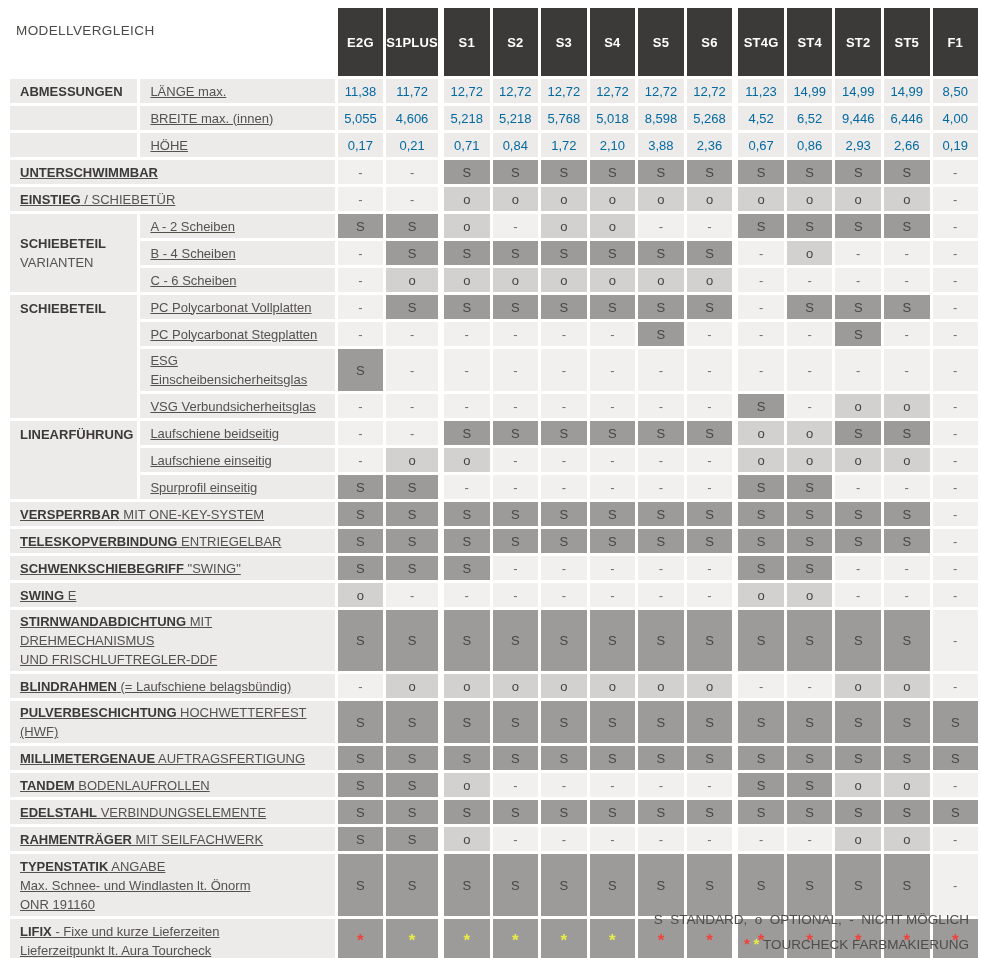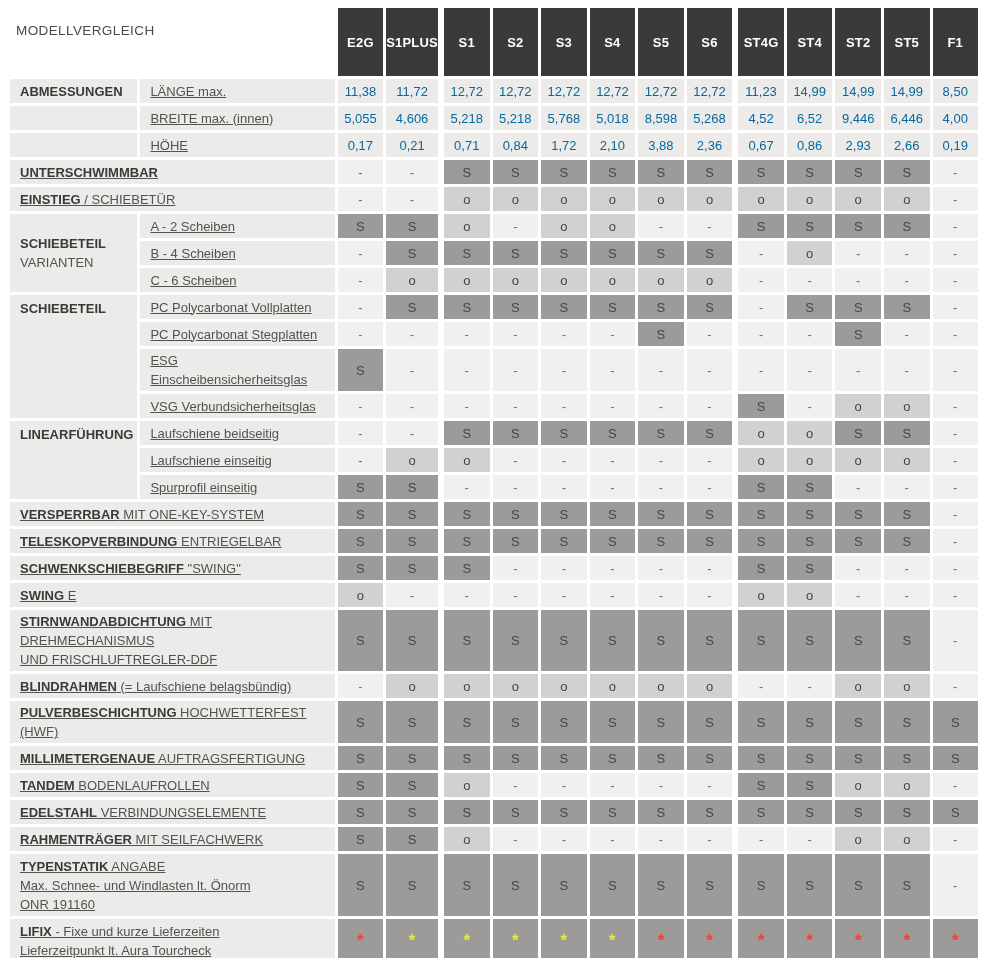--- a/index.html
+++ b/index.html
@@ -605,13 +605,20 @@
           <td class="v star red">*</td>
           <td class="v star red gapL">*</td>
           <td class="v star red">*</td>
           <td class="v star red">*</td>
           <td class="v star red">*</td>
           <td class="v star red">*</td>
         </tr>
       </tbody>
     </table>
 
+  <div class="legend">
+    <div class="lg1">S  STANDARD,  o  OPTIONAL,  -  NICHT MÖGLICH</div>
+    <div class="lg2">
+      <span class="ast r">*</span>
+      <span class="ast y">*</span><span> TOURCHECK FARBMAKIERUNG</span>
+    </div>
+  </div>
 </div>
 
 </body></html>

